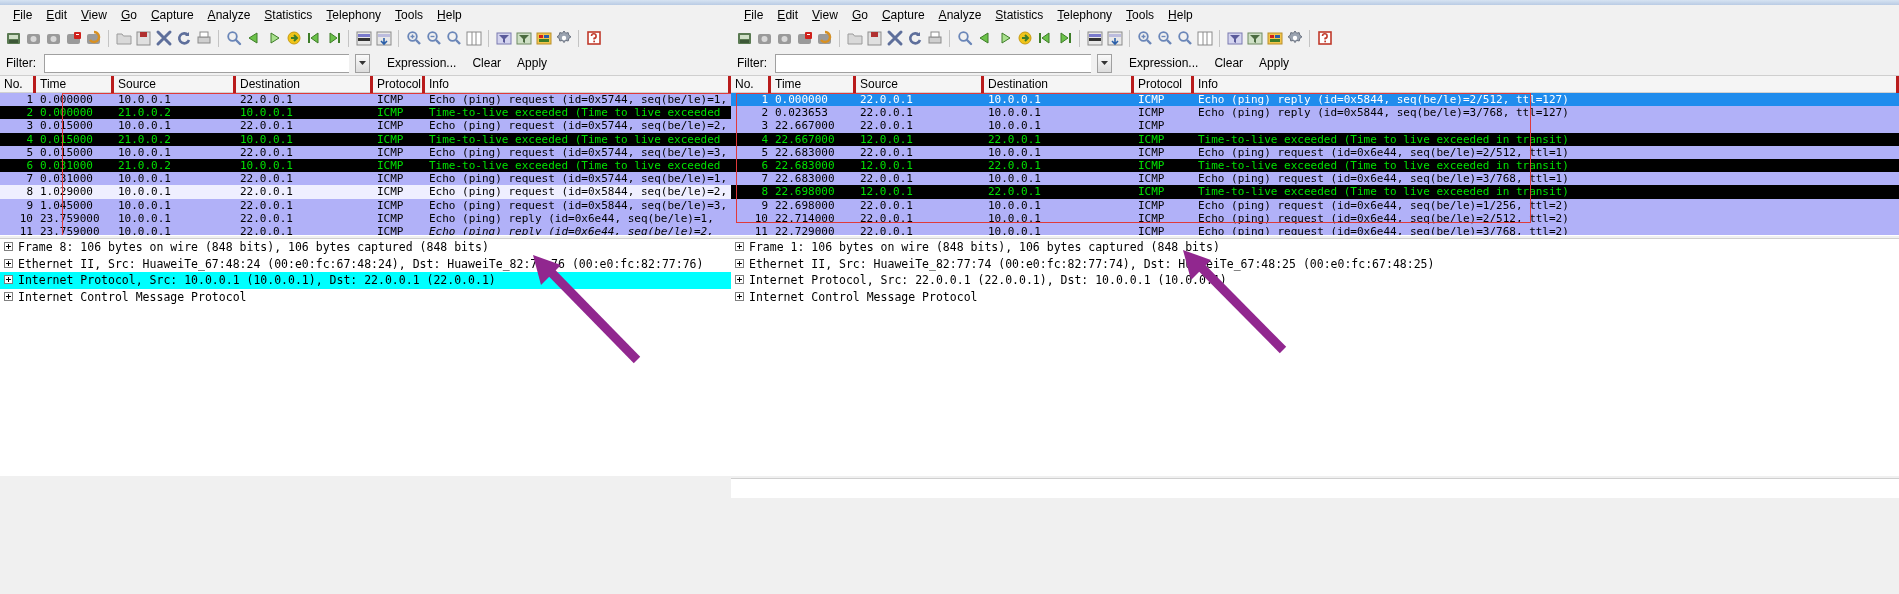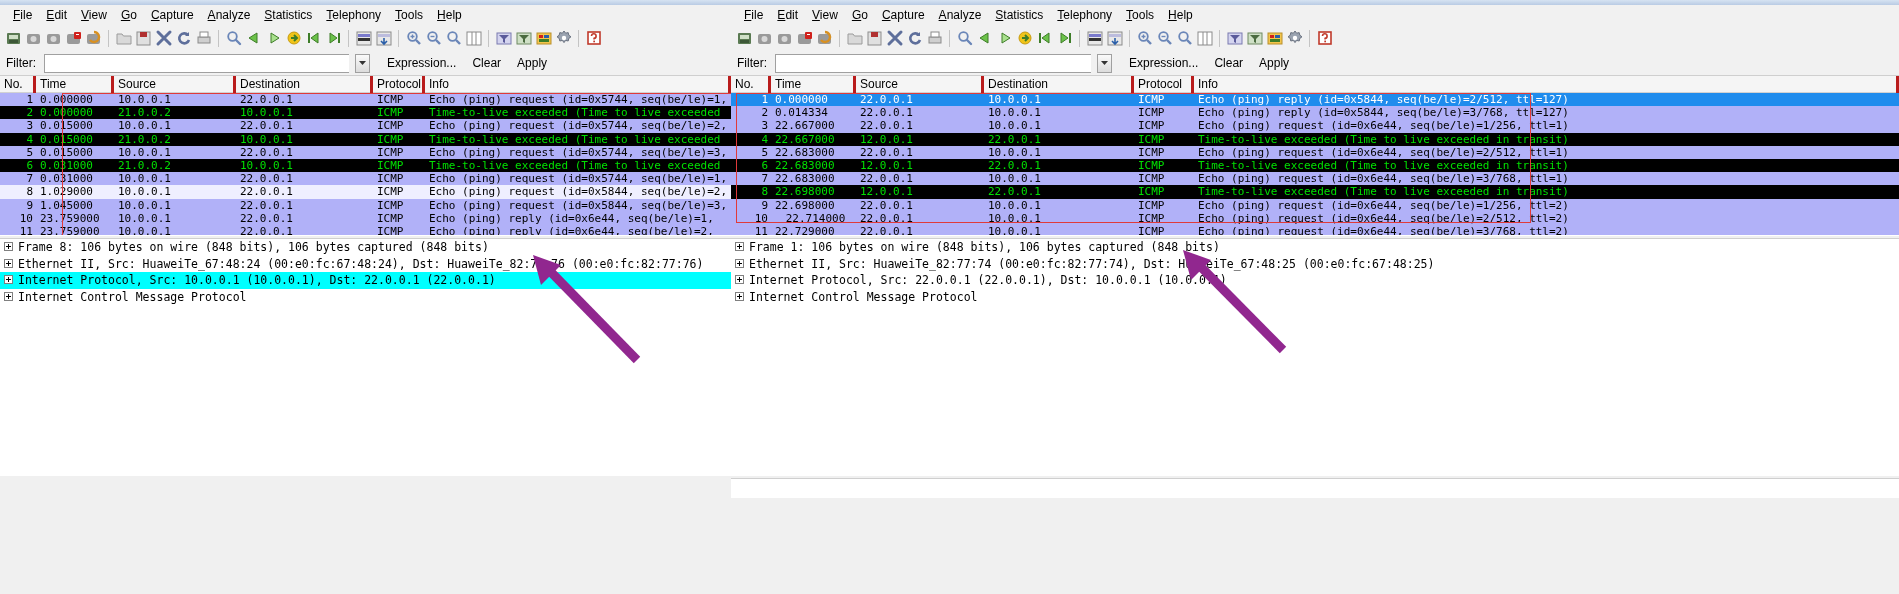--- a/index.html
+++ b/index.html
@@ -464,21 +464,21 @@
               <div class="" style="flex: 0 0 137px;">22.0.0.1</div>
               <div class="" style="flex: 0 0 52px;">ICMP</div>
               <div class="" style="flex: 1 1 auto;">Echo (ping) reply    (id=0x6e44, seq(be/le)=1,</div>
             </div>
             <div class="prow r-req">
               <div class="c-no" style="flex: 0 0 36px;">11</div>
               <div class="" style="flex: 0 0 78px;">23.759000</div>
               <div class="" style="flex: 0 0 122px;">10.0.0.1</div>
               <div class="" style="flex: 0 0 137px;">22.0.0.1</div>
               <div class="" style="flex: 0 0 52px;">ICMP</div>
-              <div class="" style="flex: 1 1 auto;">Echo (ping) reply    (id=0x6e44, seq(be/le)=2,</div>
+              <div class="" style="flex: 1 1 auto; font-style: italic;">Echo (ping) reply    (id=0x6e44, seq(be/le)=2,</div>
             </div>
           </div>
         <div class="redbox" style="left:62px; top:17px; right:-1px; height:143px;"></div>
       </div>
 
       <div class="pane-split"></div>
 
       <div class="detail" style="height:237px; border-top:1px solid #cfcfcf;" id="detail-left">
           <div class="dline"><span class="expander"></span><span>Frame 8: 106 bytes on wire (848 bits), 106 bytes captured (848 bits)</span></div>
           <div class="dline"><span class="expander"></span><span>Ethernet II, Src: HuaweiTe_67:48:24 (00:e0:fc:67:48:24), Dst: HuaweiTe_82:77:76 (00:e0:fc:82:77:76)</span></div>
@@ -707,33 +707,32 @@
             <div class="prow r-sel">
               <div class="c-no" style="flex: 0 0 40px;">1</div>
               <div class="" style="flex: 0 0 85px;">0.000000</div>
               <div class="" style="flex: 0 0 128px;">22.0.0.1</div>
               <div class="" style="flex: 0 0 150px;">10.0.0.1</div>
               <div class="" style="flex: 0 0 60px;">ICMP</div>
               <div class="" style="flex: 1 1 auto;">Echo (ping) reply    (id=0x5844, seq(be/le)=2/512, ttl=127)</div>
             </div>
             <div class="prow r-req">
               <div class="c-no" style="flex: 0 0 40px;">2</div>
-              <div class="" style="flex: 0 0 85px;">0.014334</div>
+              <div class="" style="flex: 0 0 85px;">0.023653</div>
               <div class="" style="flex: 0 0 128px;">22.0.0.1</div>
               <div class="" style="flex: 0 0 150px;">10.0.0.1</div>
               <div class="" style="flex: 0 0 60px;">ICMP</div>
               <div class="" style="flex: 1 1 auto;">Echo (ping) reply    (id=0x5844, seq(be/le)=3/768, ttl=127)</div>
             </div>
             <div class="prow r-req">
               <div class="c-no" style="flex: 0 0 40px;">3</div>
               <div class="" style="flex: 0 0 85px;">22.667000</div>
               <div class="" style="flex: 0 0 128px;">22.0.0.1</div>
               <div class="" style="flex: 0 0 150px;">10.0.0.1</div>
               <div class="" style="flex: 0 0 60px;">ICMP</div>
-              <div class="" style="flex: 1 1 auto;">Echo (ping) request  (id=0x6e44, seq(be/le)=1/256, ttl=1)</div>
             </div>
             <div class="prow r-ttl">
               <div class="c-no" style="flex: 0 0 40px;">4</div>
               <div class="" style="flex: 0 0 85px;">22.667000</div>
               <div class="" style="flex: 0 0 128px;">12.0.0.1</div>
               <div class="" style="flex: 0 0 150px;">22.0.0.1</div>
               <div class="" style="flex: 0 0 60px;">ICMP</div>
               <div class="" style="flex: 1 1 auto;">Time-to-live exceeded (Time to live exceeded in transit)</div>
             </div>
             <div class="prow r-req">
@@ -771,21 +770,21 @@
             <div class="prow r-req">
               <div class="c-no" style="flex: 0 0 40px;">9</div>
               <div class="" style="flex: 0 0 85px;">22.698000</div>
               <div class="" style="flex: 0 0 128px;">22.0.0.1</div>
               <div class="" style="flex: 0 0 150px;">10.0.0.1</div>
               <div class="" style="flex: 0 0 60px;">ICMP</div>
               <div class="" style="flex: 1 1 auto;">Echo (ping) request  (id=0x6e44, seq(be/le)=1/256, ttl=2)</div>
             </div>
             <div class="prow r-req">
               <div class="c-no" style="flex: 0 0 40px;">10</div>
-              <div class="" style="flex: 0 0 85px; text-align: center;">22.714000</div>
+              <div class="" style="flex: 0 0 85px;">22.714000</div>
               <div class="" style="flex: 0 0 128px;">22.0.0.1</div>
               <div class="" style="flex: 0 0 150px;">10.0.0.1</div>
               <div class="" style="flex: 0 0 60px;">ICMP</div>
               <div class="" style="flex: 1 1 auto;">Echo (ping) request  (id=0x6e44, seq(be/le)=2/512, ttl=2)</div>
             </div>
             <div class="prow r-req">
               <div class="c-no" style="flex: 0 0 40px;">11</div>
               <div class="" style="flex: 0 0 85px;">22.729000</div>
               <div class="" style="flex: 0 0 128px;">22.0.0.1</div>
               <div class="" style="flex: 0 0 150px;">10.0.0.1</div>

